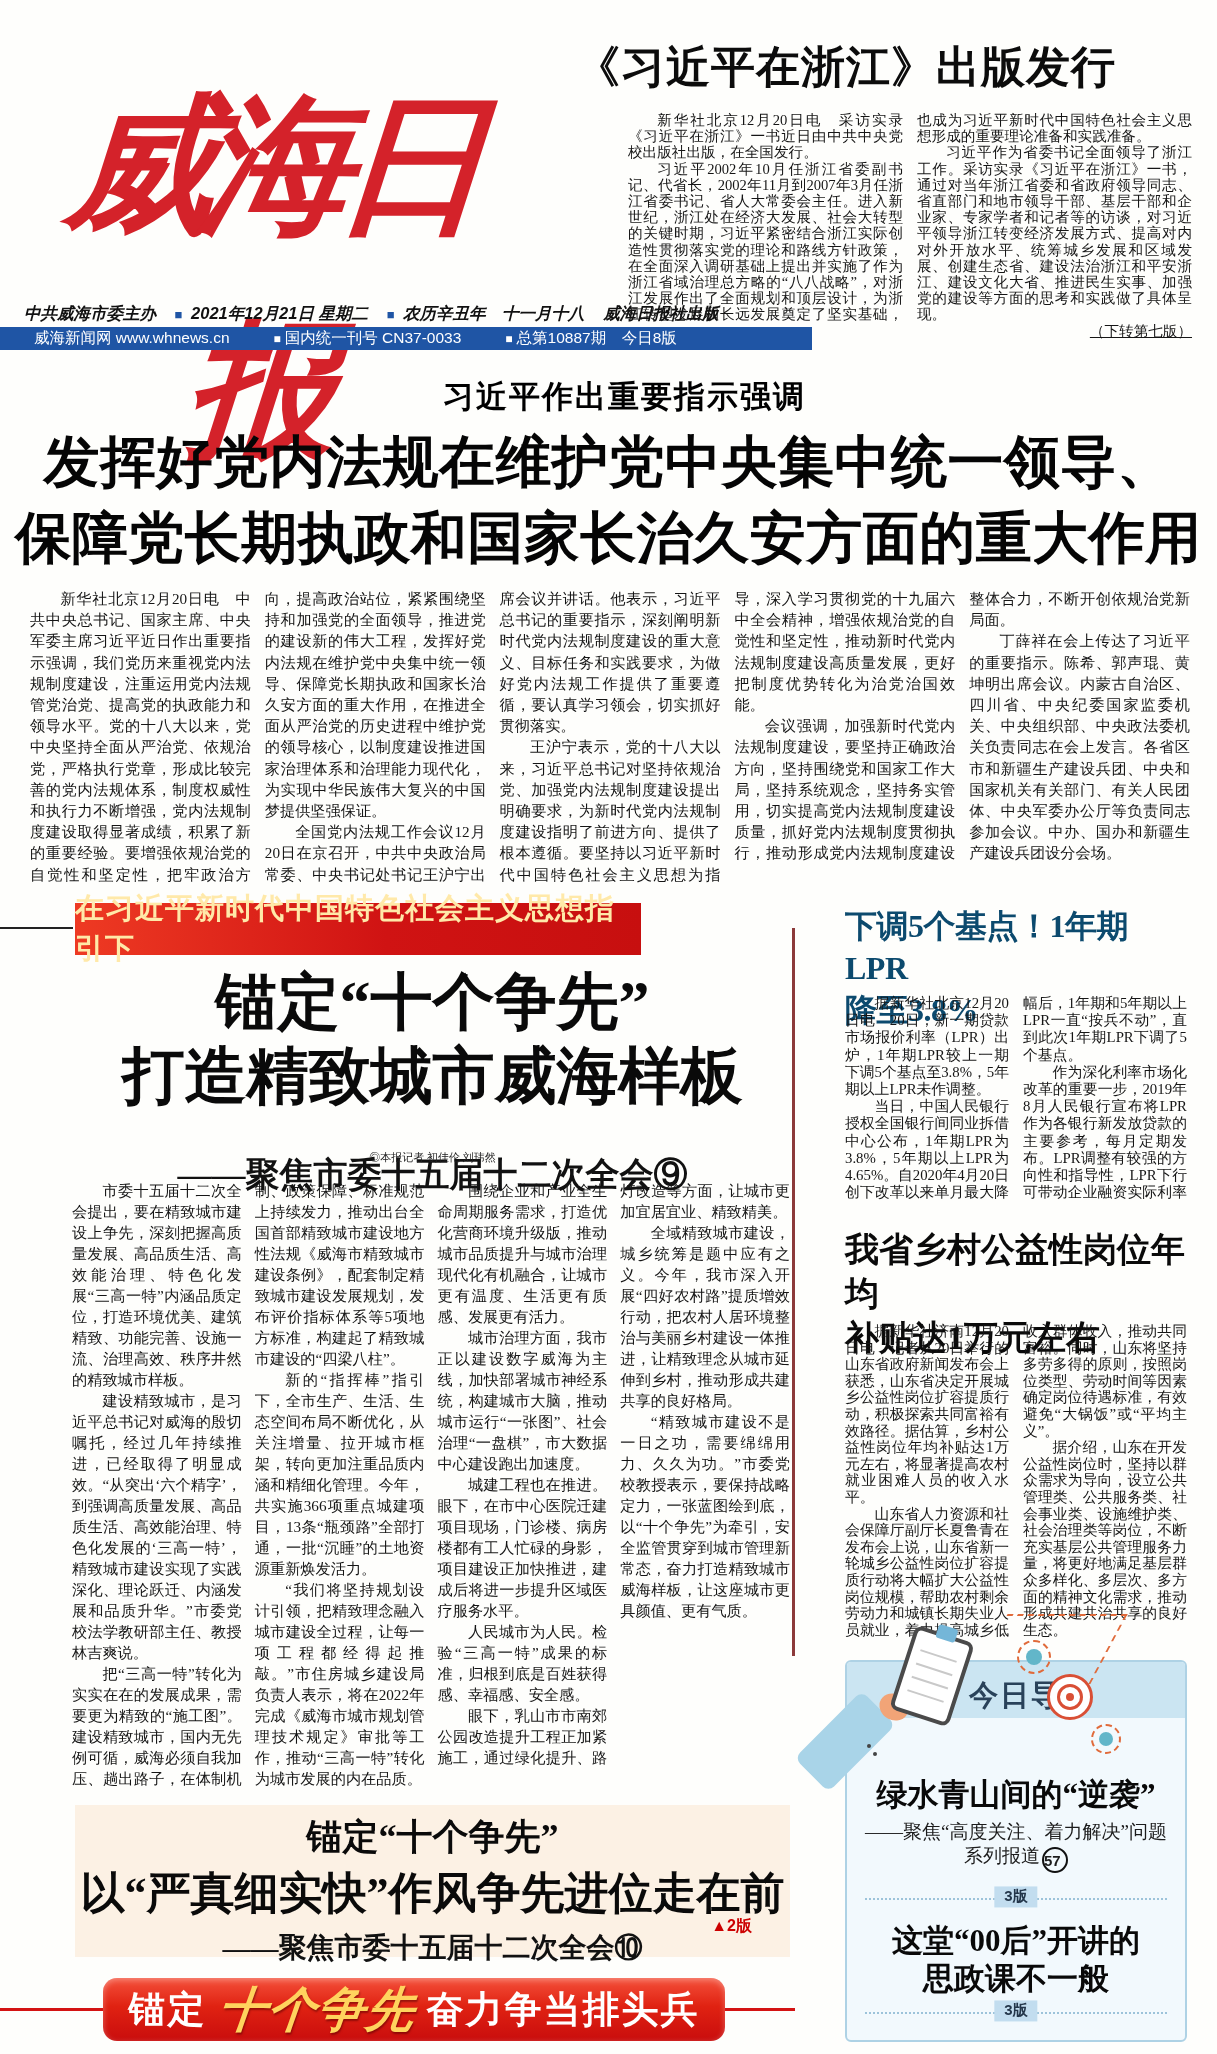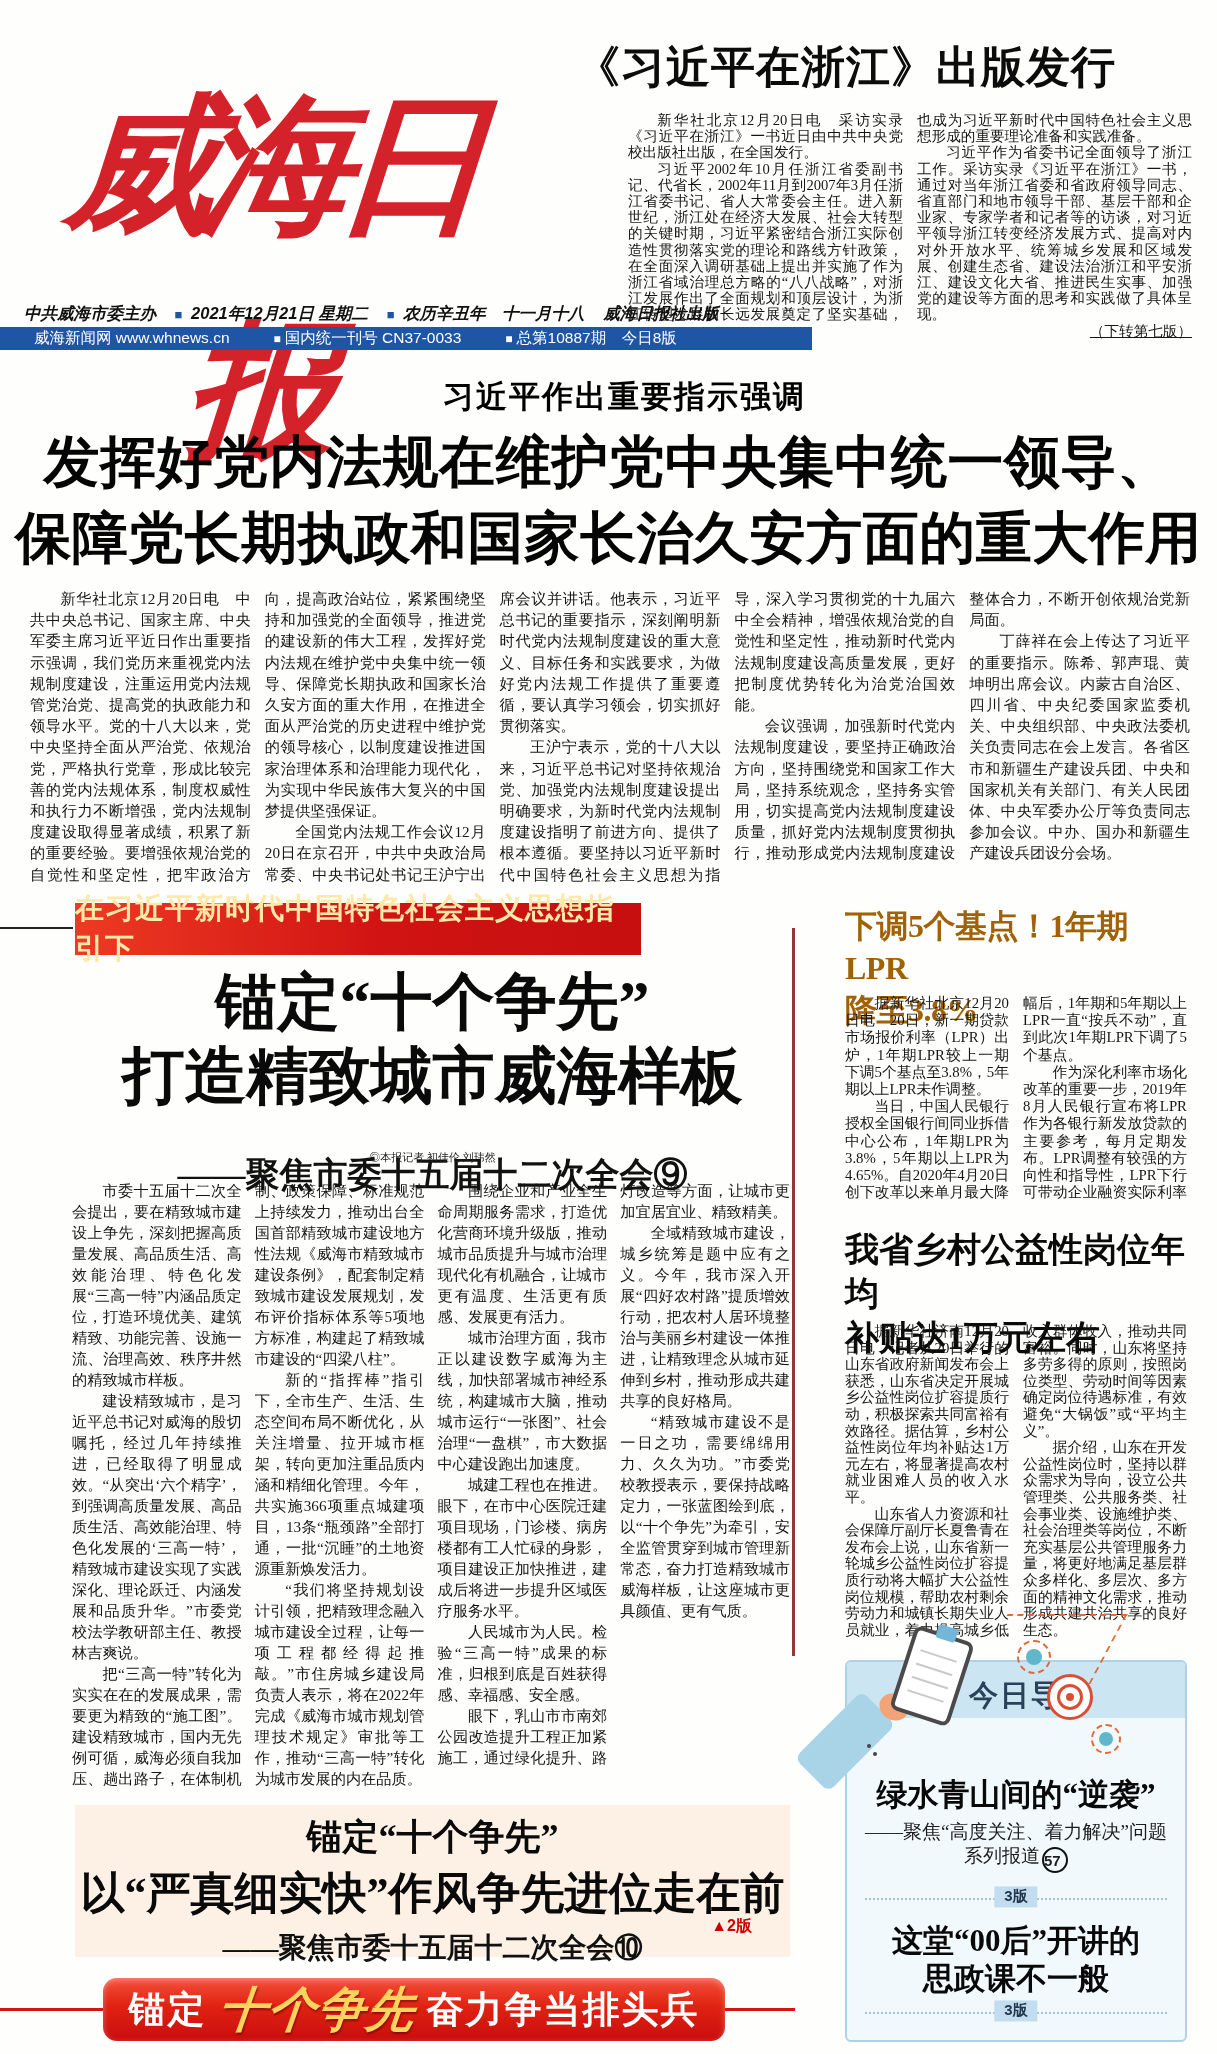--- a/index.html
+++ b/index.html
@@ -100,21 +100,21 @@
   }
   .bottom-banner .wt { color:#fff; font-family:"Liberation Sans", sans-serif; font-weight:bold; font-size:37px; letter-spacing:2px; }
   .bottom-banner .gold {
     color:#ffd35e; font-family:"DejaVu Serif", serif; font-style:italic; font-weight:bold;
     font-size:48px; letter-spacing:1px; transform:skewX(-6deg);
     text-shadow:1px 2px 2px rgba(90,0,0,.55);
   }
 
   
   .maroon-rule { left:792px; top:928px; width:3px; height:728px; background:#8c3a3a; }
-  .lpr-h { left:845px; top:905px; width:345px; font-size:32px; line-height:42px; font-weight:900; letter-spacing:-0.5px; color:#a16207; }
+  .lpr-h { left:845px; top:905px; width:345px; font-size:32px; line-height:42px; font-weight:900; letter-spacing:-0.5px; color:#0c4a6e; }
   .lpr-body {
     left:845px; top:995px; width:342px; height:212px;
     column-count:2; column-gap:14px; column-fill:auto;
     font-size:14.8px; line-height:17.2px; text-align:justify; overflow:hidden;
   }
   .lpr-body p, .welfare-body p { text-indent:2em; }
   .welfare-h { left:845px; top:1228px; width:345px; font-size:34px; line-height:44px; font-weight:900; color:#0a0a0a; }
   .welfare-body {
     left:845px; top:1323px; width:342px; height:326px;
     column-count:2; column-gap:14px; column-fill:auto;

